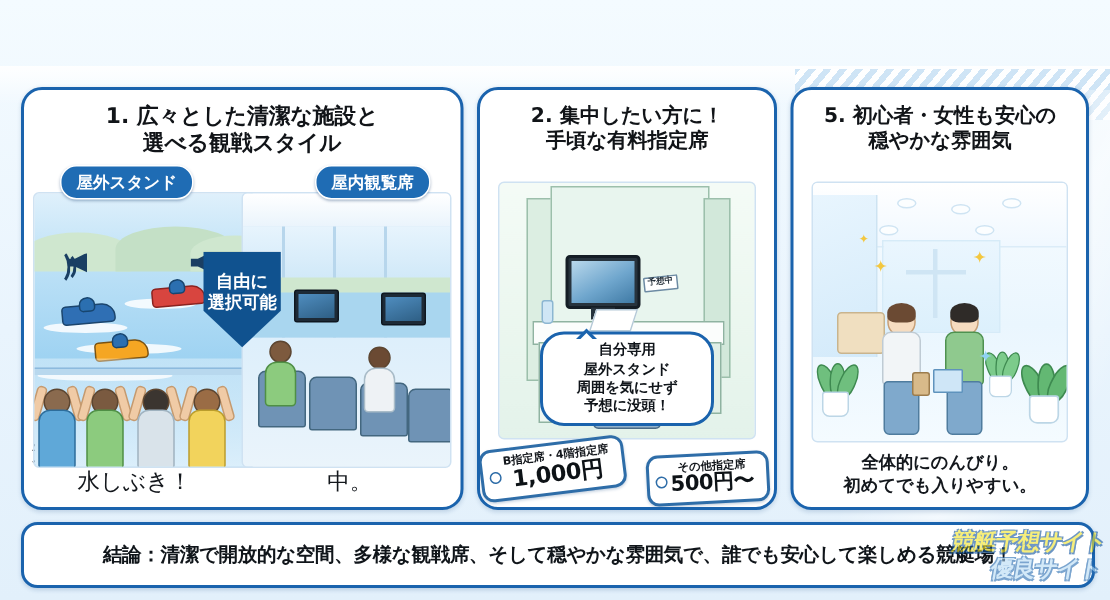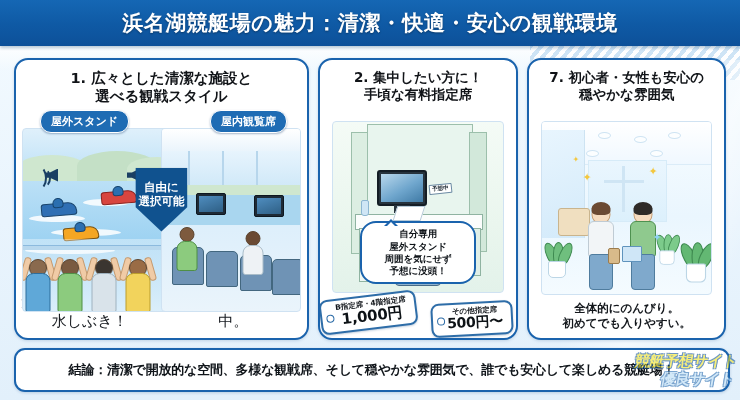--- a/index.html
+++ b/index.html
@@ -675,23 +675,20 @@
 </style>
 </head>
 <body>
 
 <div id="root">
 
   <div class="bg-wave"></div>
   <div class="bg-stripes"></div>
   <div class="bg-sheen"></div>
 
-  <div class="titlebar">
-    <div class="title-text">浜名湖競艇場の魅力：清潔・快適・安心の観戦環境</div>
-  </div>
 
   <div class="panels">
 
     <div class="panel p1">
       <div class="panel-head">1. 広々とした清潔な施設と
 選べる観戦スタイル</div>
 
       <div class="panel-body">
         <div class="illus">
 
@@ -842,21 +839,21 @@
             <div class="tag t2">
               <span class="tag-label">その他指定席</span>
               <span class="tag-price">500円〜</span>
             </div>
           </div>
         </div>
       </div>
     </div>
 
     <div class="panel p3">
-      <div class="panel-head">7. 初心者・女性も安心の
+      <div class="panel-head">5. 初心者・女性も安心の
 穏やかな雰囲気</div>
 
       <div class="panel-body">
         <div class="illus">
           <div class="scene sc-lobby">
             <div class="lob-ceil"></div>
             <div class="downlight" style="left:26px; top:14px;"></div>
             <div class="downlight" style="left:56px; top:10px;"></div>
             <div class="downlight" style="left:92px; top:14px;"></div>
             <div class="downlight" style="left:126px; top:10px;"></div>

